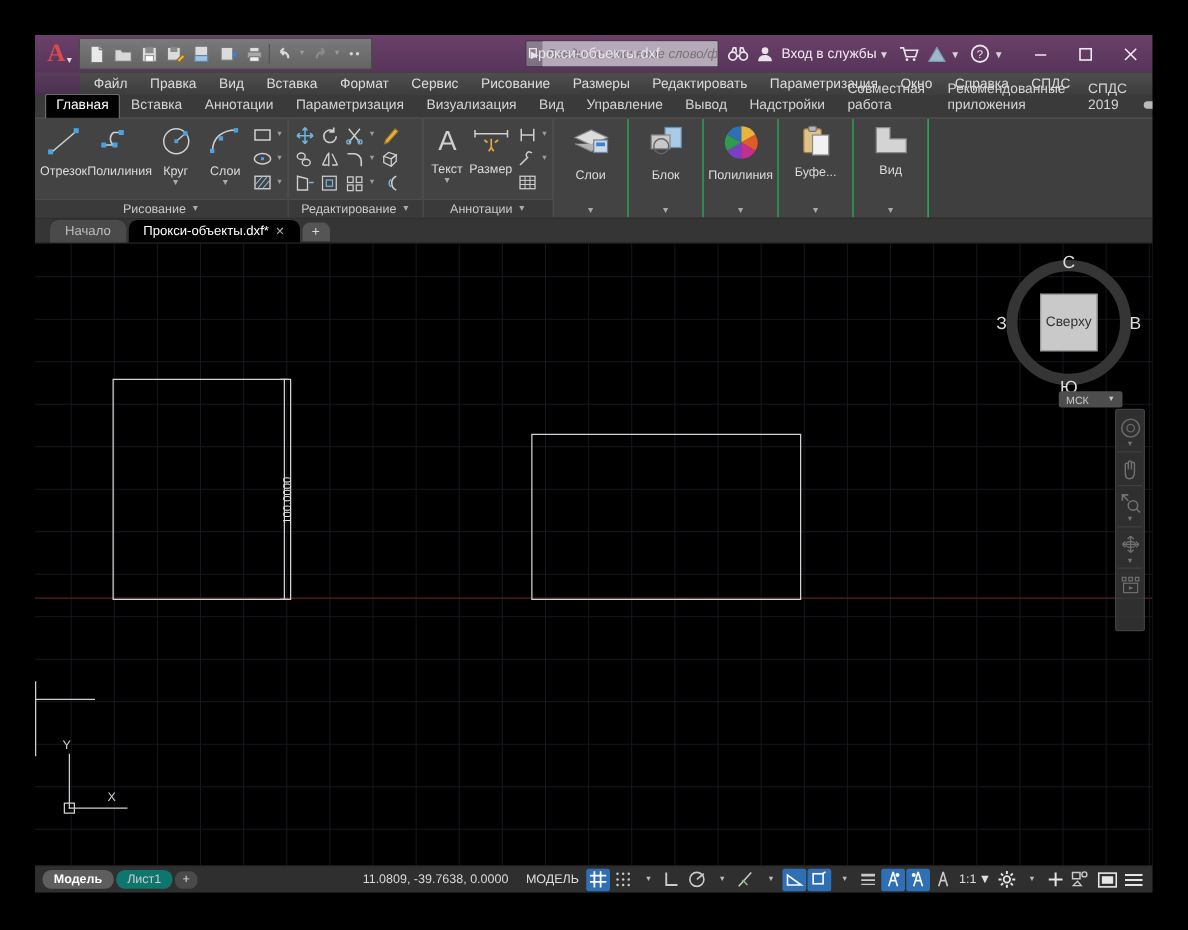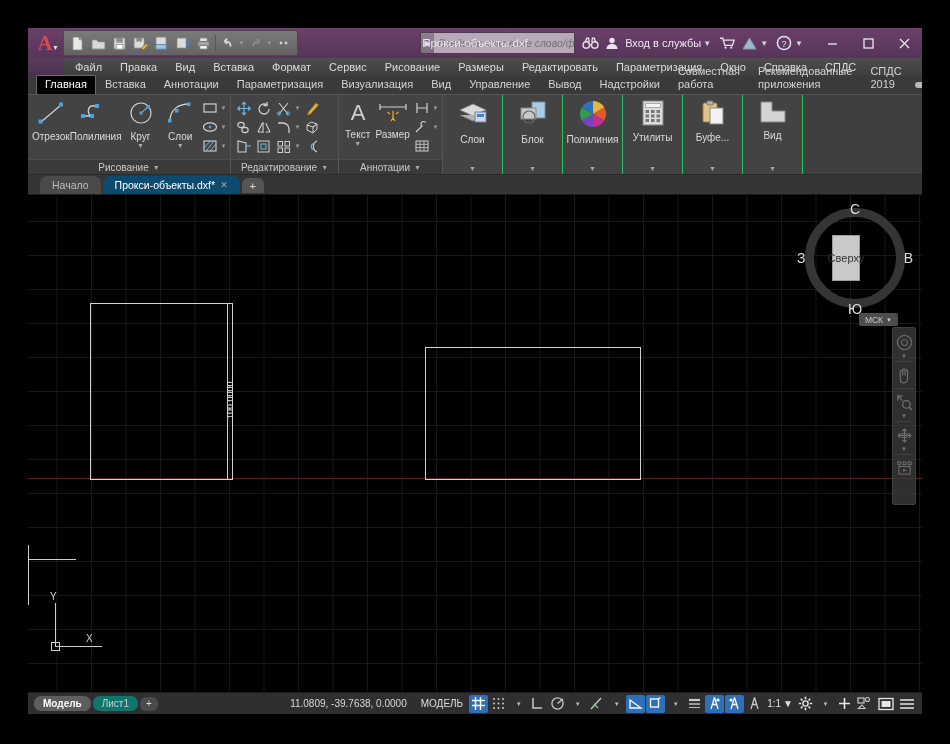--- a/index.html
+++ b/index.html
@@ -123,21 +123,21 @@
   
   .filetabs{
     flex:0 0 20px;background:#353535;display:flex;align-items:flex-end;padding-left:12px;
     border-bottom:1px solid #1c1c1c;
   }
   .ftab{
     height:18px;display:flex;align-items:center;gap:5px;padding:0 12px;
     color:#bdbdbd;font-size:10.5px;background:#4a4a4a;
     border-radius:7px 7px 0 0;margin-right:2px;cursor:default;
   }
-  .ftab.active{background:#0c4a6e;color:#fff;justify-content:center;}
+  .ftab.active{background:#000000;color:#fff;justify-content:center;}
   .ftab .x{font-size:9px;color:#aaa;}
   .ftab-plus{
     width:22px;height:15px;background:#555;border-radius:6px 6px 0 0;
     color:#ddd;font-size:11px;display:flex;align-items:center;justify-content:center;
     margin-bottom:1px;
   }
 
   
   .canvas{
     flex:1;position:relative;background:#000;overflow:hidden;
@@ -165,33 +165,33 @@
   .ucs .lbl{position:absolute;color:#cfcfcf;font-size:10px;}
   .ucs .sq{position:absolute;width:9px;height:9px;border:1px solid #cfcfcf;}
 
   
   .viewcube{position:absolute;right:12px;top:8px;width:110px;height:110px;}
   .vc-ring{
     position:absolute;left:5px;top:5px;width:100px;height:100px;border-radius:50%;
     border:9px solid #3a3a3a;opacity:.92;
   }
   .vc-face{
-    position:absolute;left:32px;top:32px;width:28px;height:46px;
+    position:absolute;left:32px;top:32px;width:46px;height:46px;
     background:#c9c9c9;border:1px solid #9b9b9b;
     display:flex;align-items:center;justify-content:center;
     color:#333;font-size:11px;
   }
   .vc-n{position:absolute;color:#dcdcdc;font-size:14px;}
   .vc-n.n{left:50%;top:-2px;transform:translateX(-50%);}
   .vc-n.s{left:50%;bottom:-4px;transform:translateX(-50%);}
   .vc-n.w{left:-3px;top:50%;transform:translateY(-50%);}
   .vc-n.e{right:-3px;top:50%;transform:translateY(-50%);}
   .ucs-chip{
     position:absolute;right:24px;top:118px;height:13px;padding:0 6px;background:#4d4d4d;
-    border-radius:2px;color:#c7c7c7;font-size:8.5px;display:flex;align-items:center;gap:3px;
+    border-radius:2px;color:#c7c7c7;font-size:8.5px;display:flex;align-items:center;gap:15px;
   }
 
   
   .navbar{
     position:absolute;right:6px;top:132px;width:24px;height:178px;
     background:#3a3a3a;border:1px solid #4d4d4d;border-radius:2px;opacity:.82;
     display:flex;flex-direction:column;align-items:center;padding-top:3px;gap:1px;
   }
   .navbar .nb{width:22px;height:22px;display:flex;align-items:center;justify-content:center;}
   .navbar .nd{font-size:6px;color:#8e8e8e;height:5px;line-height:5px;}
@@ -664,41 +664,20 @@
           <path d="M0 0 L-11.3 -6.5 A13 13 0 0 1 0 -13 Z" fill="#2f6fb5"></path>
         </g>
           </svg>
       </span>
       <span class="lbl">Полилиния</span>
       <span class="dd">▼</span>
     </div>
     <div class="vpanel">
       <span>
         <svg width="28" height="28" viewBox="0 0 28 28">
-            <rect x="4" y="2" width="20" height="24" fill="#dcdcdc" stroke="#888"></rect>
-            <rect x="6.5" y="4.5" width="15" height="4" fill="#f4f4f4" stroke="#aaa"></rect>
-            <g fill="#777">
-              <rect x="6.5" y="11" width="3.5" height="3"></rect>
-              <rect x="12" y="11" width="3.5" height="3"></rect>
-              <rect x="17.5" y="11" width="3.5" height="3"></rect>
-              <rect x="6.5" y="15.5" width="3.5" height="3"></rect>
-              <rect x="12" y="15.5" width="3.5" height="3"></rect>
-              <rect x="17.5" y="15.5" width="3.5" height="3"></rect>
-              <rect x="6.5" y="20" width="3.5" height="3"></rect>
-              <rect x="12" y="20" width="3.5" height="3"></rect>
-              <rect x="17.5" y="20" width="3.5" height="3"></rect>
-            </g>
-          </svg>
-      </span>
-      <span class="lbl">Утилиты</span>
-      <span class="dd">▼</span>
-    </div>
-    <div class="vpanel">
-      <span>
-        <svg width="28" height="28" viewBox="0 0 28 28">
             <rect x="4" y="4" width="14" height="19" rx="1.5" fill="#e0c388" stroke="#9c7c3c"></rect>
             <rect x="8" y="2" width="6" height="4" rx="1" fill="#b4b4b4" stroke="#777"></rect>
             <rect x="11" y="9" width="13" height="16" fill="#f2f2f2" stroke="#888"></rect>
           </svg>
       </span>
       <span class="lbl">Буфе...</span>
       <span class="dd">▼</span>
     </div>
     <div class="vpanel">
       <span>

